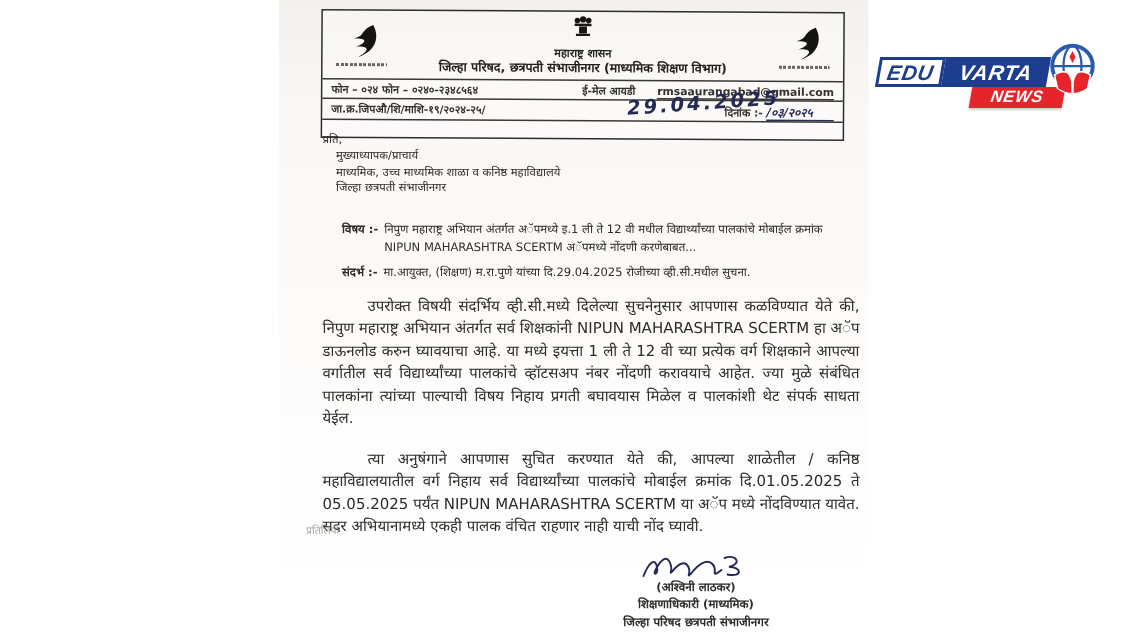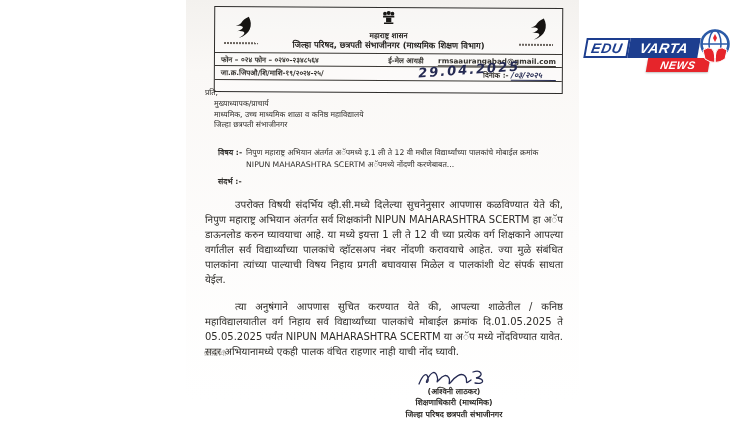--- a/index.html
+++ b/index.html
@@ -27,21 +27,21 @@
     border-top:1.2px solid #3a3834; padding:1px 6px; font-size:7.2px; font-weight:bold; color:#33312d; }
   .lh-row2 { min-height:13px; } .lh-row3 { min-height:12px; }
   .lh-email { border-bottom:0.9px solid #3a3834; font-weight:bold;margin-left:12px; }
   .lh-row4 { border-top:1.2px solid #3a3834; height:12px; }
   .hand { color:#2a2f55; font-style:italic; }
   .lh-date-written { font-size:8px; border-bottom:0.9px solid #2a2f55; padding-right:14px; }
   .hand-date-big { position:absolute; left:232px; top:62px; font-size:13px;
     letter-spacing:2px; transform:rotate(-4deg); font-style:italic; color:#252a52; font-weight:bold; }
 
   
-  .content { position:absolute; left:19px; top:88px; width:358px; color:#2e2c29; }
+  .content { position:absolute; left:29px; top:88px; width:358px; color:#2e2c29; }
   .recipient { font-size:7.6px; line-height:1.42; }
   .recipient .r-lines { margin-left:9px; }
   .subject-row, .ref-row { display:flex; gap:4px; font-size:7.7px; line-height:1.5; }
   .subject-row { margin-top:16px; padding-left:13px; }
   .ref-row { margin-top:6px; padding-left:13px; }
   .blk-label { font-weight:bold; white-space:nowrap; }
   .blk-text { flex:1; }
   .body-para { margin-top:9px; font-size:10px; line-height:1.5; text-align:justify; text-indent:30px; }
   .body-para + .body-para { margin-top:12px; }
 
@@ -130,20 +130,21 @@
         </div>
       </div>
 
       <div class="subject-row">
         <span class="blk-label">विषय :-</span>
         <span class="blk-text">निपुण महाराष्ट्र अभियान अंतर्गत अॅपमध्ये इ.1 ली ते 12 वी मधील विद्यार्थ्यांच्या पालकांचे मोबाईल क्रमांक NIPUN MAHARASHTRA SCERTM अॅपमध्ये नोंदणी करणेबाबत...</span>
       </div>
 
       <div class="ref-row">
         <span class="blk-label">संदर्भ :-</span>
+        <span class="blk-text">मा.आयुक्त, (शिक्षण) म.रा.पुणे यांच्या दि.29.04.2025 रोजीच्या व्ही.सी.मधील सुचना.</span>
       </div>
 
       <p class="body-para">उपरोक्त विषयी संदर्भिय व्ही.सी.मध्ये दिलेल्या सुचनेनुसार आपणास कळविण्यात येते की, निपुण महाराष्ट्र अभियान अंतर्गत सर्व शिक्षकांनी NIPUN MAHARASHTRA SCERTM हा अॅप डाऊनलोड करुन घ्यावयाचा आहे. या मध्ये इयत्ता 1 ली ते 12 वी च्या प्रत्येक वर्ग शिक्षकाने आपल्या वर्गातील सर्व विद्यार्थ्यांच्या पालकांचे व्हॉटसअप नंबर नोंदणी करावयाचे आहेत. ज्या मुळे संबंधित पालकांना त्यांच्या पाल्याची विषय निहाय प्रगती बघावयास मिळेल व पालकांशी थेट संपर्क साधता येईल.</p>
       <p class="body-para">त्या अनुषंगाने आपणास सुचित करण्यात येते की, आपल्या शाळेतील / कनिष्ठ महाविद्यालयातील वर्ग निहाय सर्व विद्यार्थ्यांच्या पालकांचे मोबाईल क्रमांक दि.01.05.2025 ते 05.05.2025 पर्यंत NIPUN MAHARASHTRA SCERTM या अॅप मध्ये नोंदविण्यात यावेत. सदर अभियानामध्ये एकही पालक वंचित राहणार नाही याची नोंद घ्यावी.</p>
 
       <div class="sig">
         <svg class="sig-scribble" width="74" height="20" viewBox="0 0 74 20">
           <path d="M2,16 C6,6 10,4 11,10 C12,15 8,16 10,12 C14,4 18,2 20,8 C22,13 18,16 22,12 C26,7 30,6 32,10 C34,14 30,18 34,14 C38,9 44,4 48,8 C52,12 46,18 54,12" fill="none" stroke="#252a52" stroke-width="1.3" stroke-linecap="round"></path>
           <path d="M56,4 C64,1 68,8 59,10 C68,10 68,17 58,15" fill="none" stroke="#252a52" stroke-width="1.3" stroke-linecap="round"></path>
         </svg>

